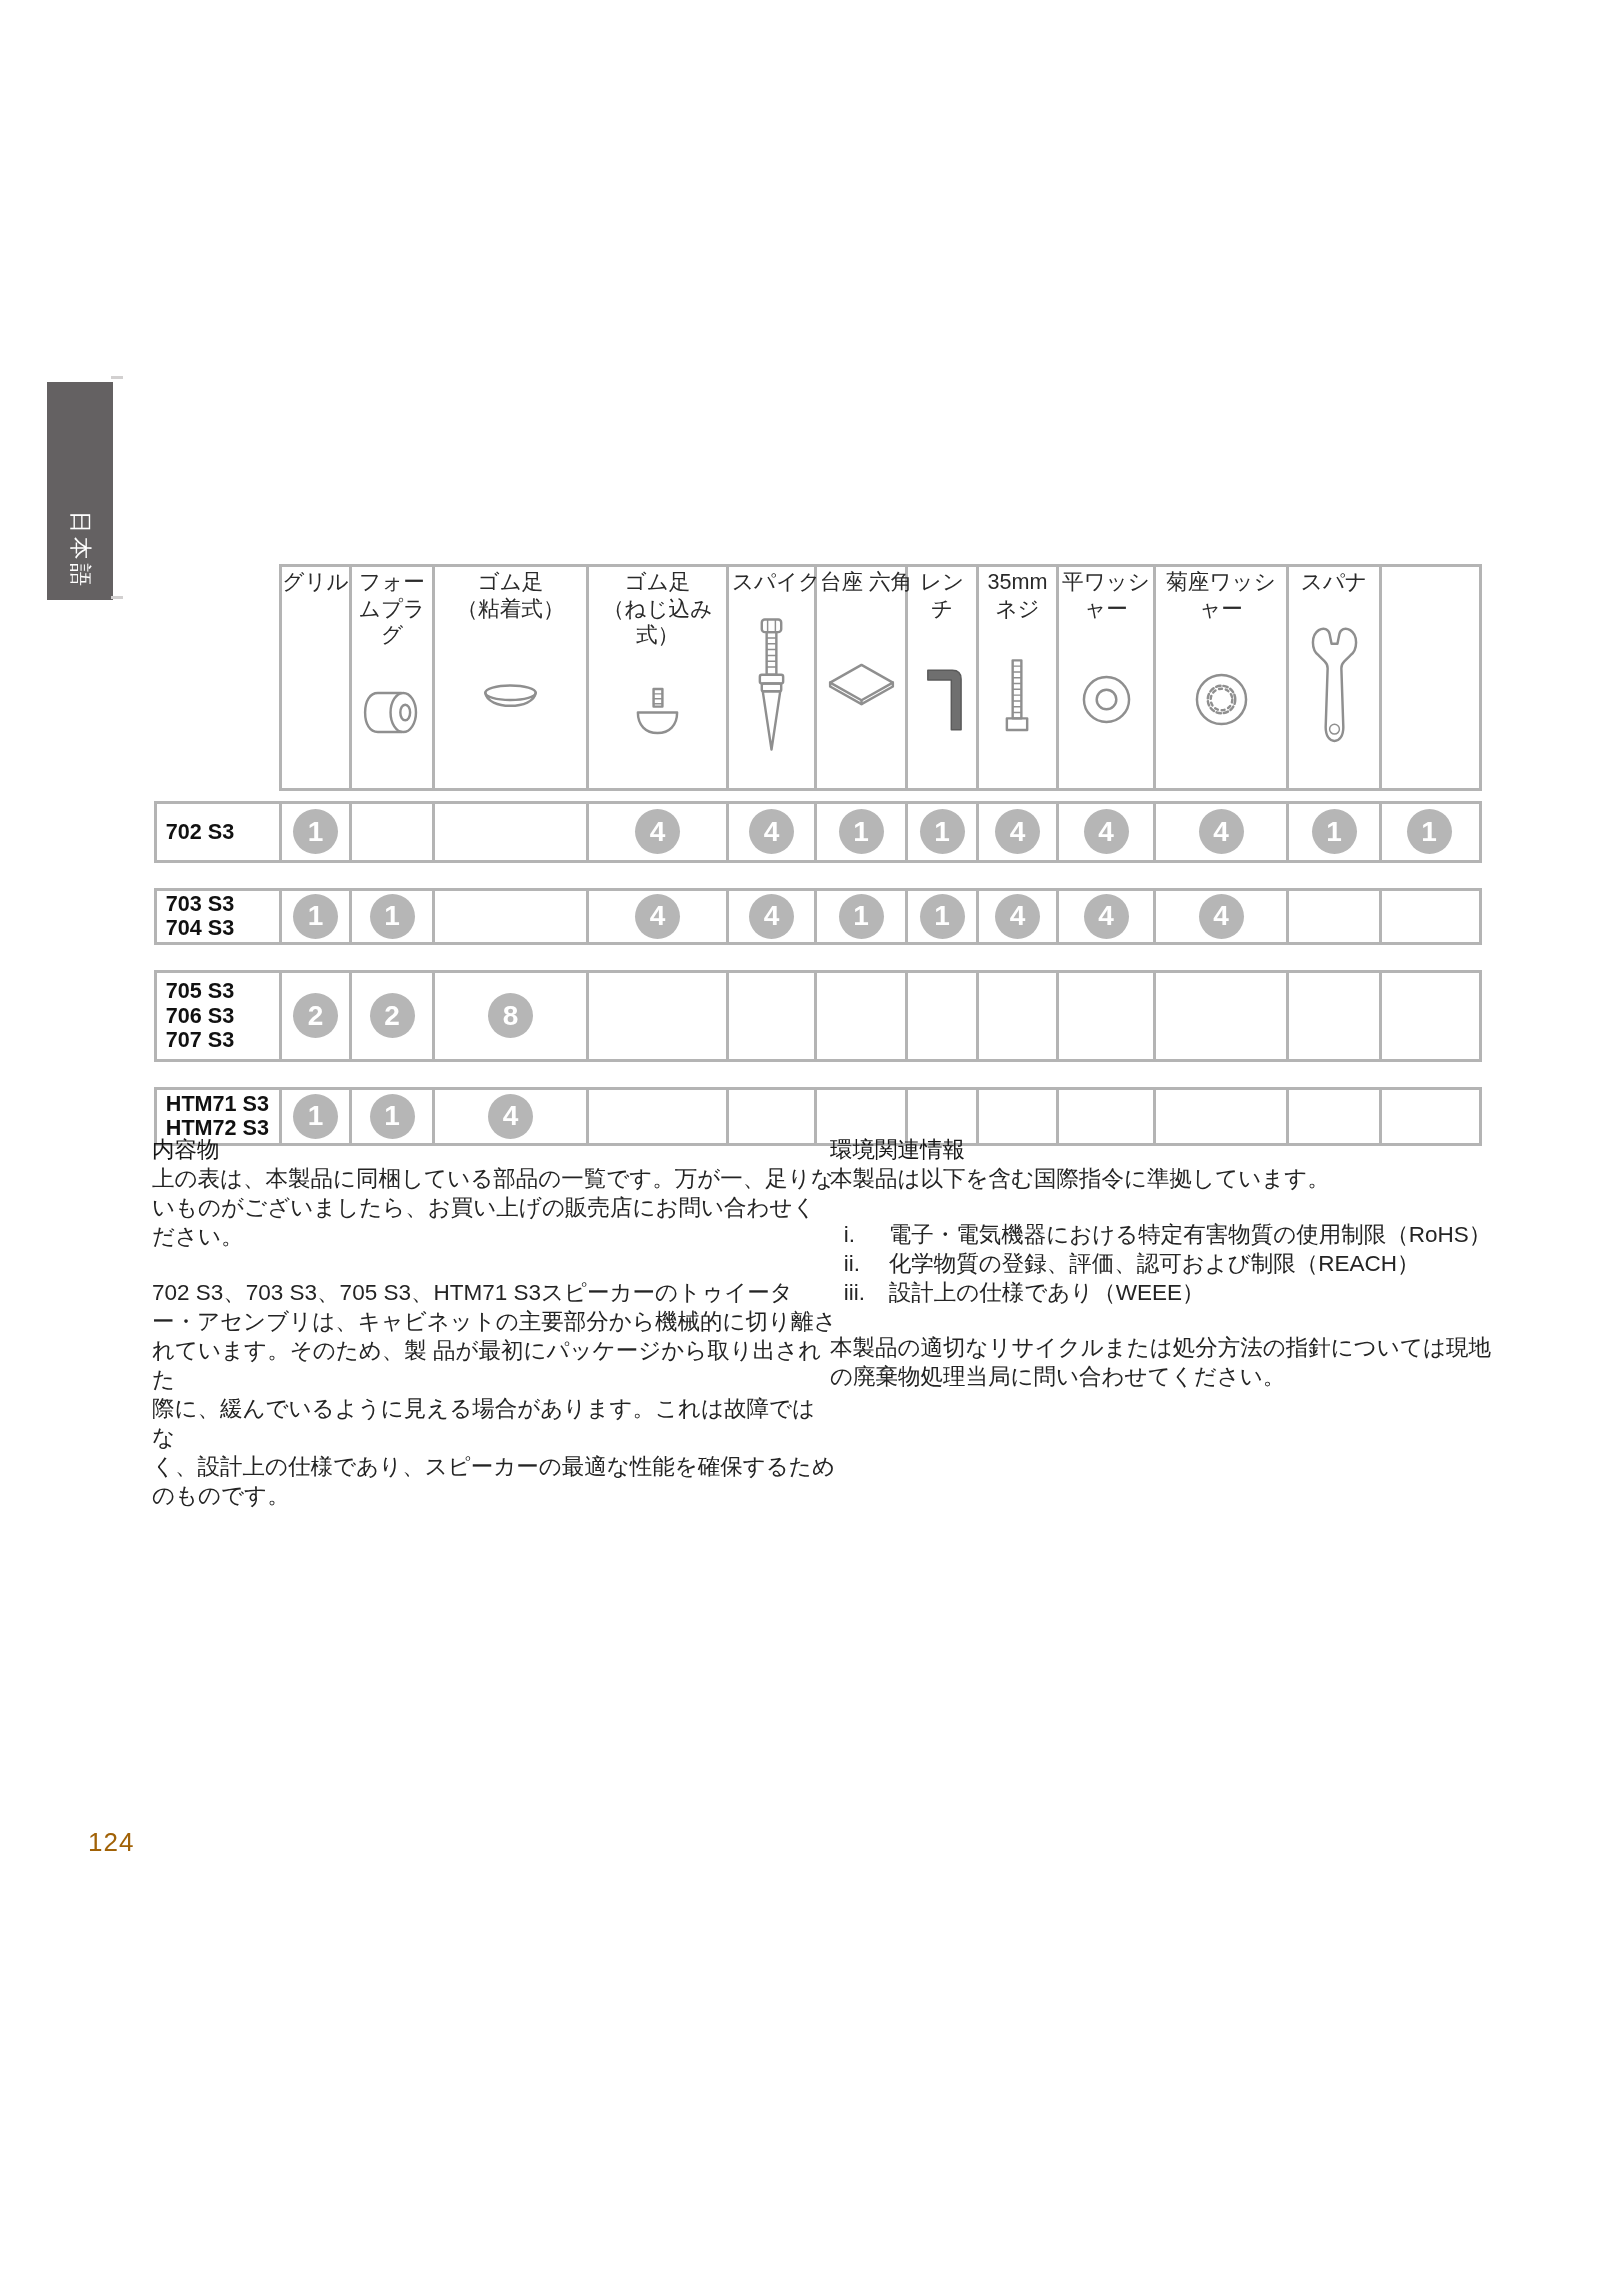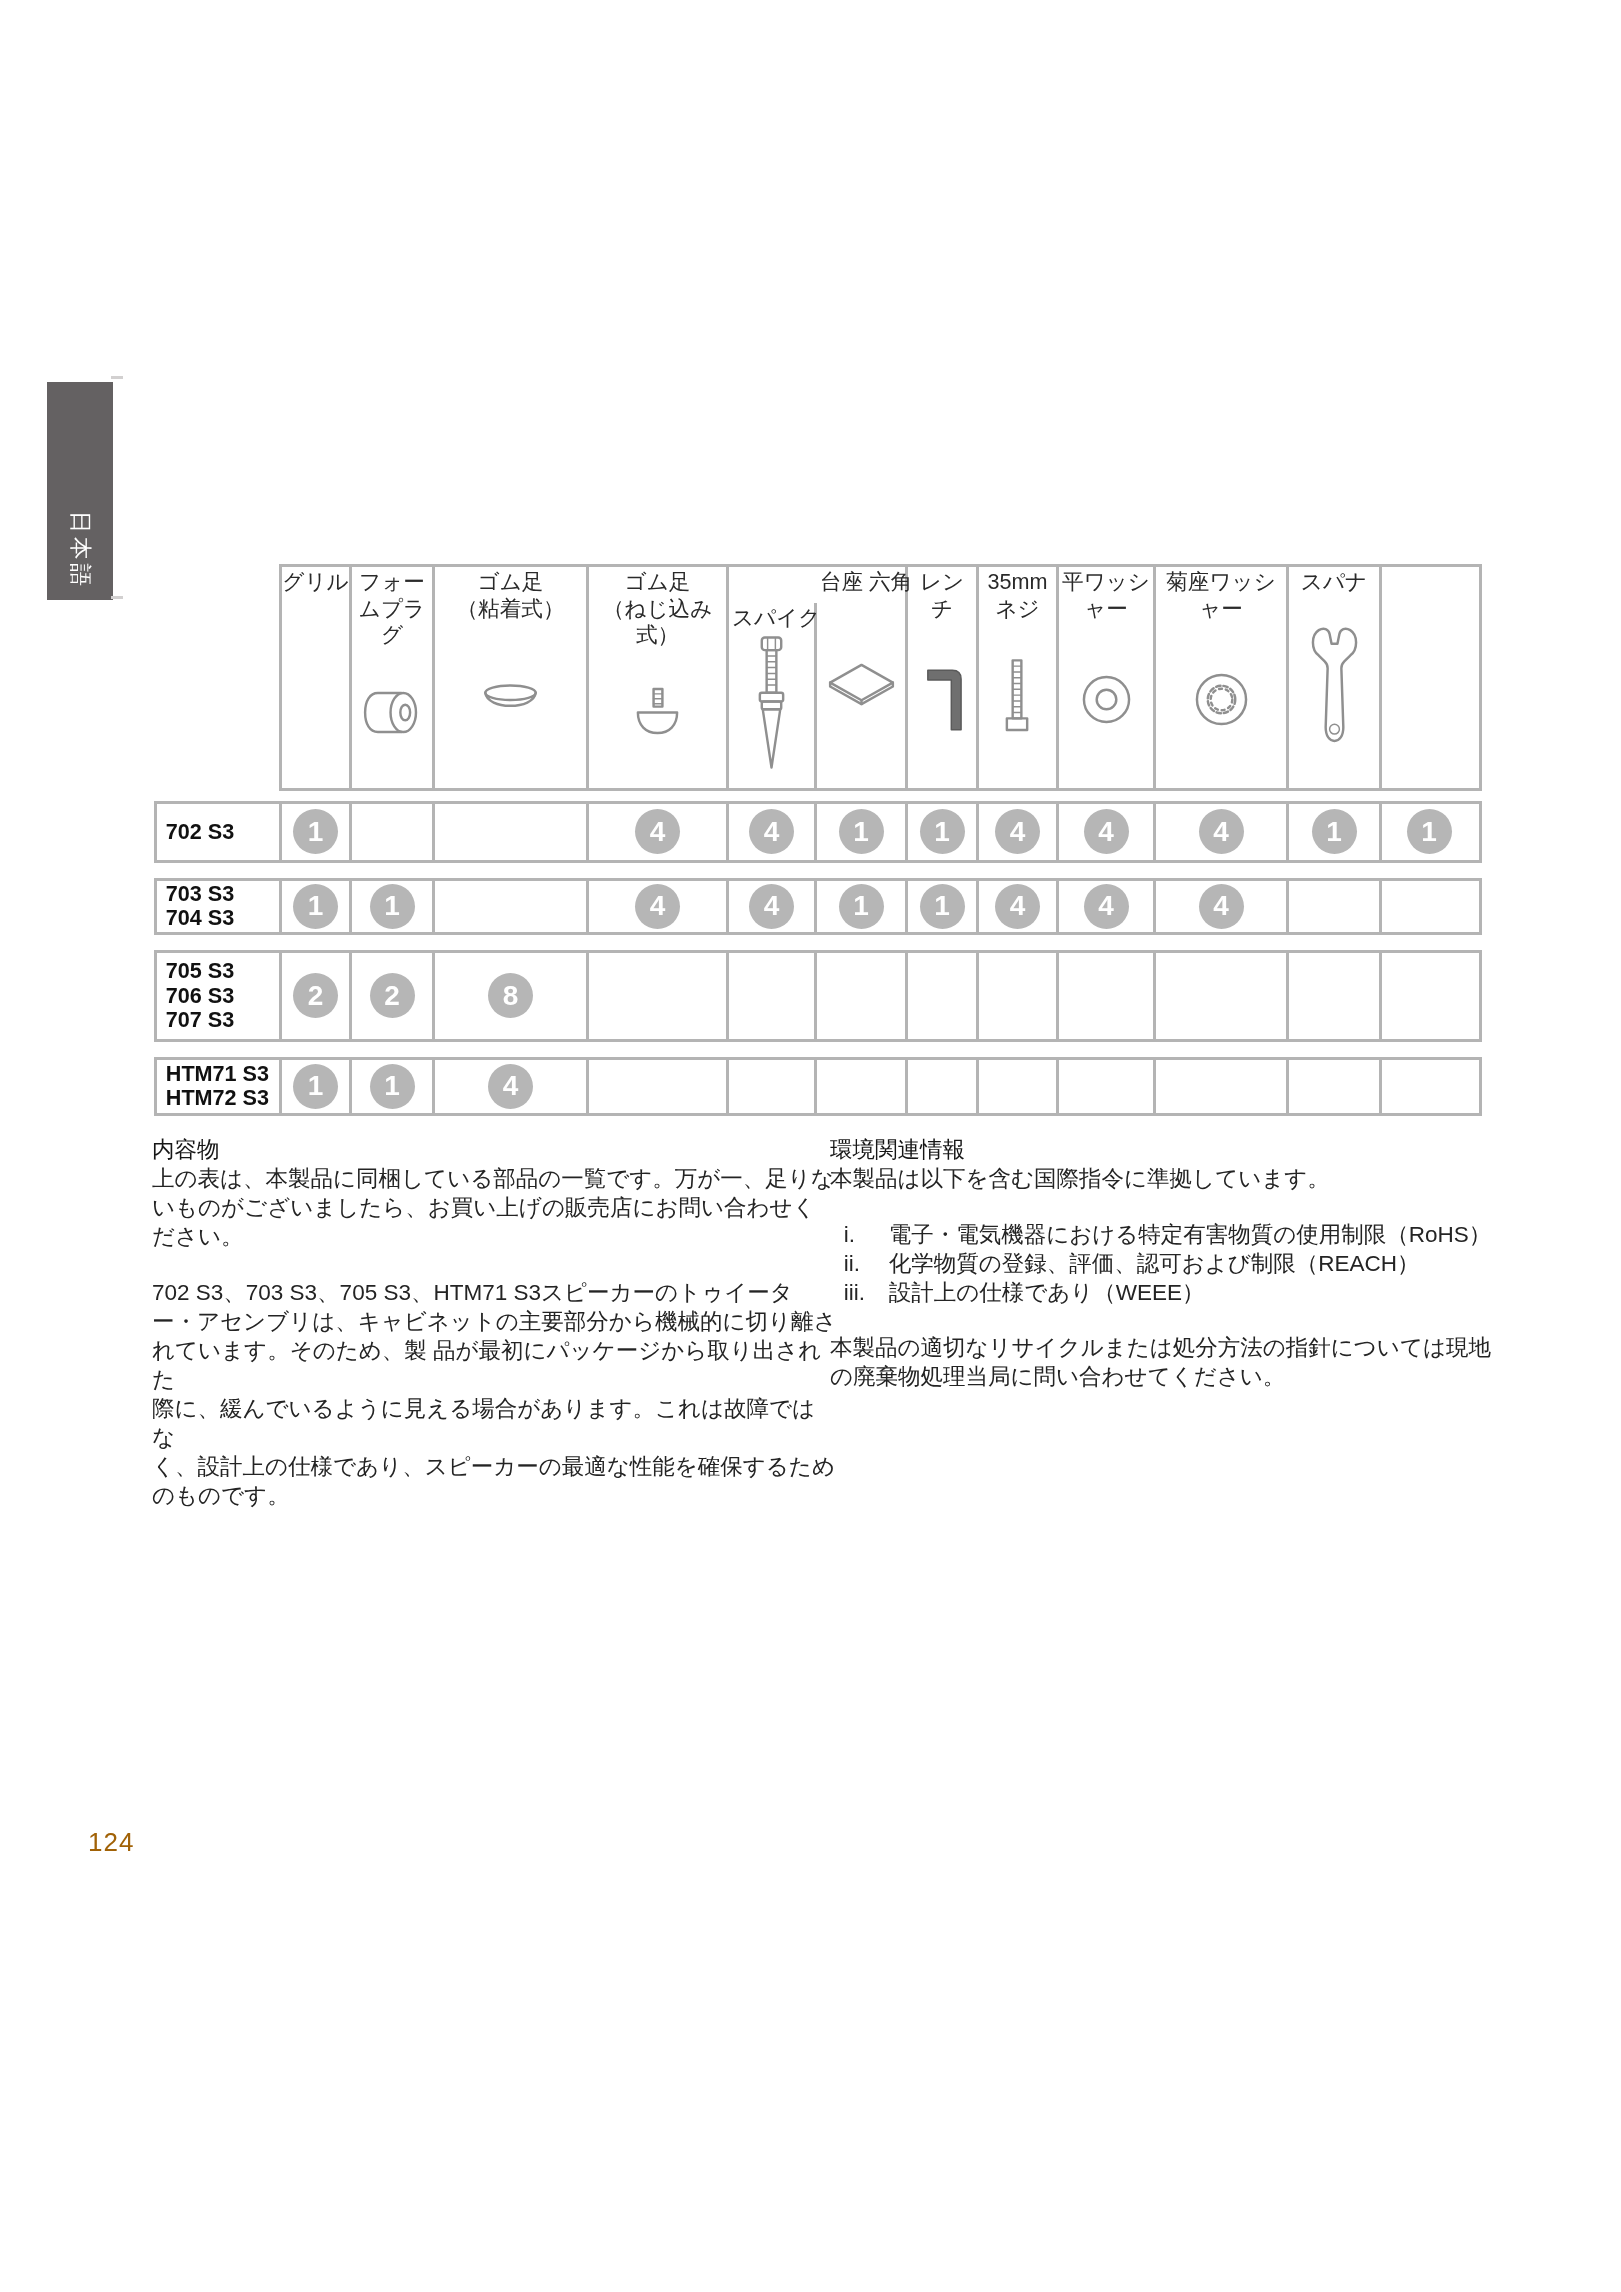--- a/index.html
+++ b/index.html
@@ -32,21 +32,21 @@
     display:flex;box-sizing:border-box;background:#fff;
   }
   .h-cell{
     border-right:3.9px solid #b4b4b4;box-sizing:border-box;display:flex;
     flex-direction:column;align-items:center;overflow:visible;
   }
   .hdr .h-cell:nth-child(1){width:70px;}
   .hdr .h-cell:nth-child(2){width:83px;}
   .hdr .h-cell:nth-child(3){width:154px;}
   .hdr .h-cell:nth-child(4){width:140px;}
-  .hdr .h-cell:nth-child(5){width:88px;margin-top:36px;}
+  .hdr .h-cell:nth-child(5){width:88px;}
   .hdr .h-cell:nth-child(6){width:91px;}
   .hdr .h-cell:nth-child(7){width:71px;}
   .hdr .h-cell:nth-child(8){width:80px;}
   .hdr .h-cell:nth-child(9){width:97px;}
   .hdr .h-cell:nth-child(10){width:133px;}
   .hdr .h-cell:nth-child(11){width:93px;}
   .hdr .h-cell:nth-child(12){width:94px;border-right:none;}
   .h-cell .lbl{
     font-size:21.6px;line-height:26.5px;padding-top:2px;text-align:center;
     white-space:pre-line;color:#2a2a2a;
@@ -59,21 +59,21 @@
     flex:1;display:flex;align-items:center;justify-content:center;
     width:100%;padding-bottom:11.8px;box-sizing:border-box;
   }
   .ico svg{stroke:#8f8f8f;fill:none;stroke-width:2.5;stroke-linejoin:round;stroke-linecap:round;}
 
   .rows{margin-top:9.8px;}
   .t-row{
     width:1328px;border:3.9px solid #b4b4b4;display:flex;box-sizing:border-box;
     background:#fff;
   }
-  .t-row + .t-row{margin-top:15px;}
+  .t-row + .t-row{margin-top:25px;}
   .rows .t-row:nth-child(1){height:62px;}
   .rows .t-row:nth-child(2){height:57px;}
   .rows .t-row:nth-child(3){height:92px;}
   .rows .t-row:nth-child(4){height:59px;}
   .t-cell{
     border-right:3.9px solid #b4b4b4;box-sizing:border-box;display:flex;
     align-items:center;justify-content:center;
   }
   .t-cell.t-label{
     width:125px;justify-content:flex-start;padding-left:8.8px;

